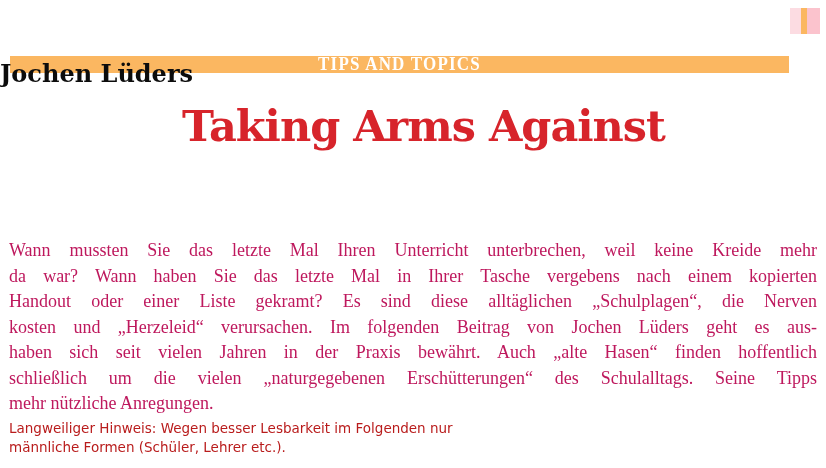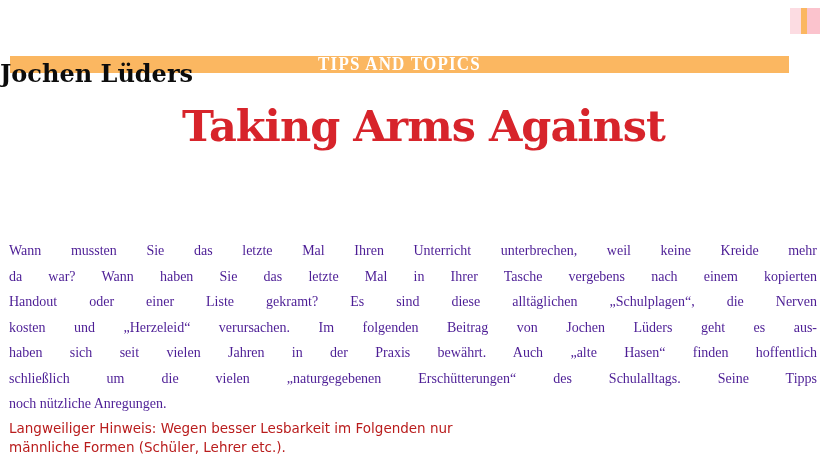--- a/index.html
+++ b/index.html
@@ -62,23 +62,23 @@
     color: #d7242b;
     padding-left: 21px;
   }
 
   
   .body-text {
     position: absolute;
     left: 9px; top: 238px;
     width: 808px;
     font-family: "Liberation Serif", serif;
-    font-size: 14px;
+    font-size: 18px;
     line-height: 25.5px;
-    color: #4c1d95;
+    color: #be185d;
   }
   .body-line {
     text-align: justify;
     text-align-last: justify;
   }
   .body-line.last {
     text-align: left;
     text-align-last: left;
   }
 
@@ -111,21 +111,21 @@
     <div>Taking Arms Against</div>
   </div>
 
   <div class="body-text">
     <div class="body-line">Wann mussten Sie das letzte Mal Ihren Unterricht unterbrechen, weil keine Kreide mehr</div>
     <div class="body-line">da war? Wann haben Sie das letzte Mal in Ihrer Tasche vergebens nach einem kopierten</div>
     <div class="body-line">Handout oder einer Liste gekramt? Es sind diese alltäglichen „Schulplagen“, die Nerven</div>
     <div class="body-line">kosten und „Herzeleid“ verursachen. Im folgenden Beitrag von Jochen Lüders geht es aus-</div>
     <div class="body-line">haben sich seit vielen Jahren in der Praxis bewährt. Auch „alte Hasen“ finden hoffentlich</div>
     <div class="body-line">schließlich um die vielen „naturgegebenen Erschütterungen“ des Schulalltags. Seine Tipps</div>
-    <div class="body-line last">noch nützliche Anregungen.</div>
+    <div class="body-line last">mehr nützliche Anregungen.</div>
   </div>
 
   <div class="footnote">
     <div>Langweiliger Hinweis: Wegen besser Lesbarkeit im Folgenden nur</div>
     <div>männliche Formen (Schüler, Lehrer etc.).</div>
   </div>
 
 </div>
 
 </body></html>

